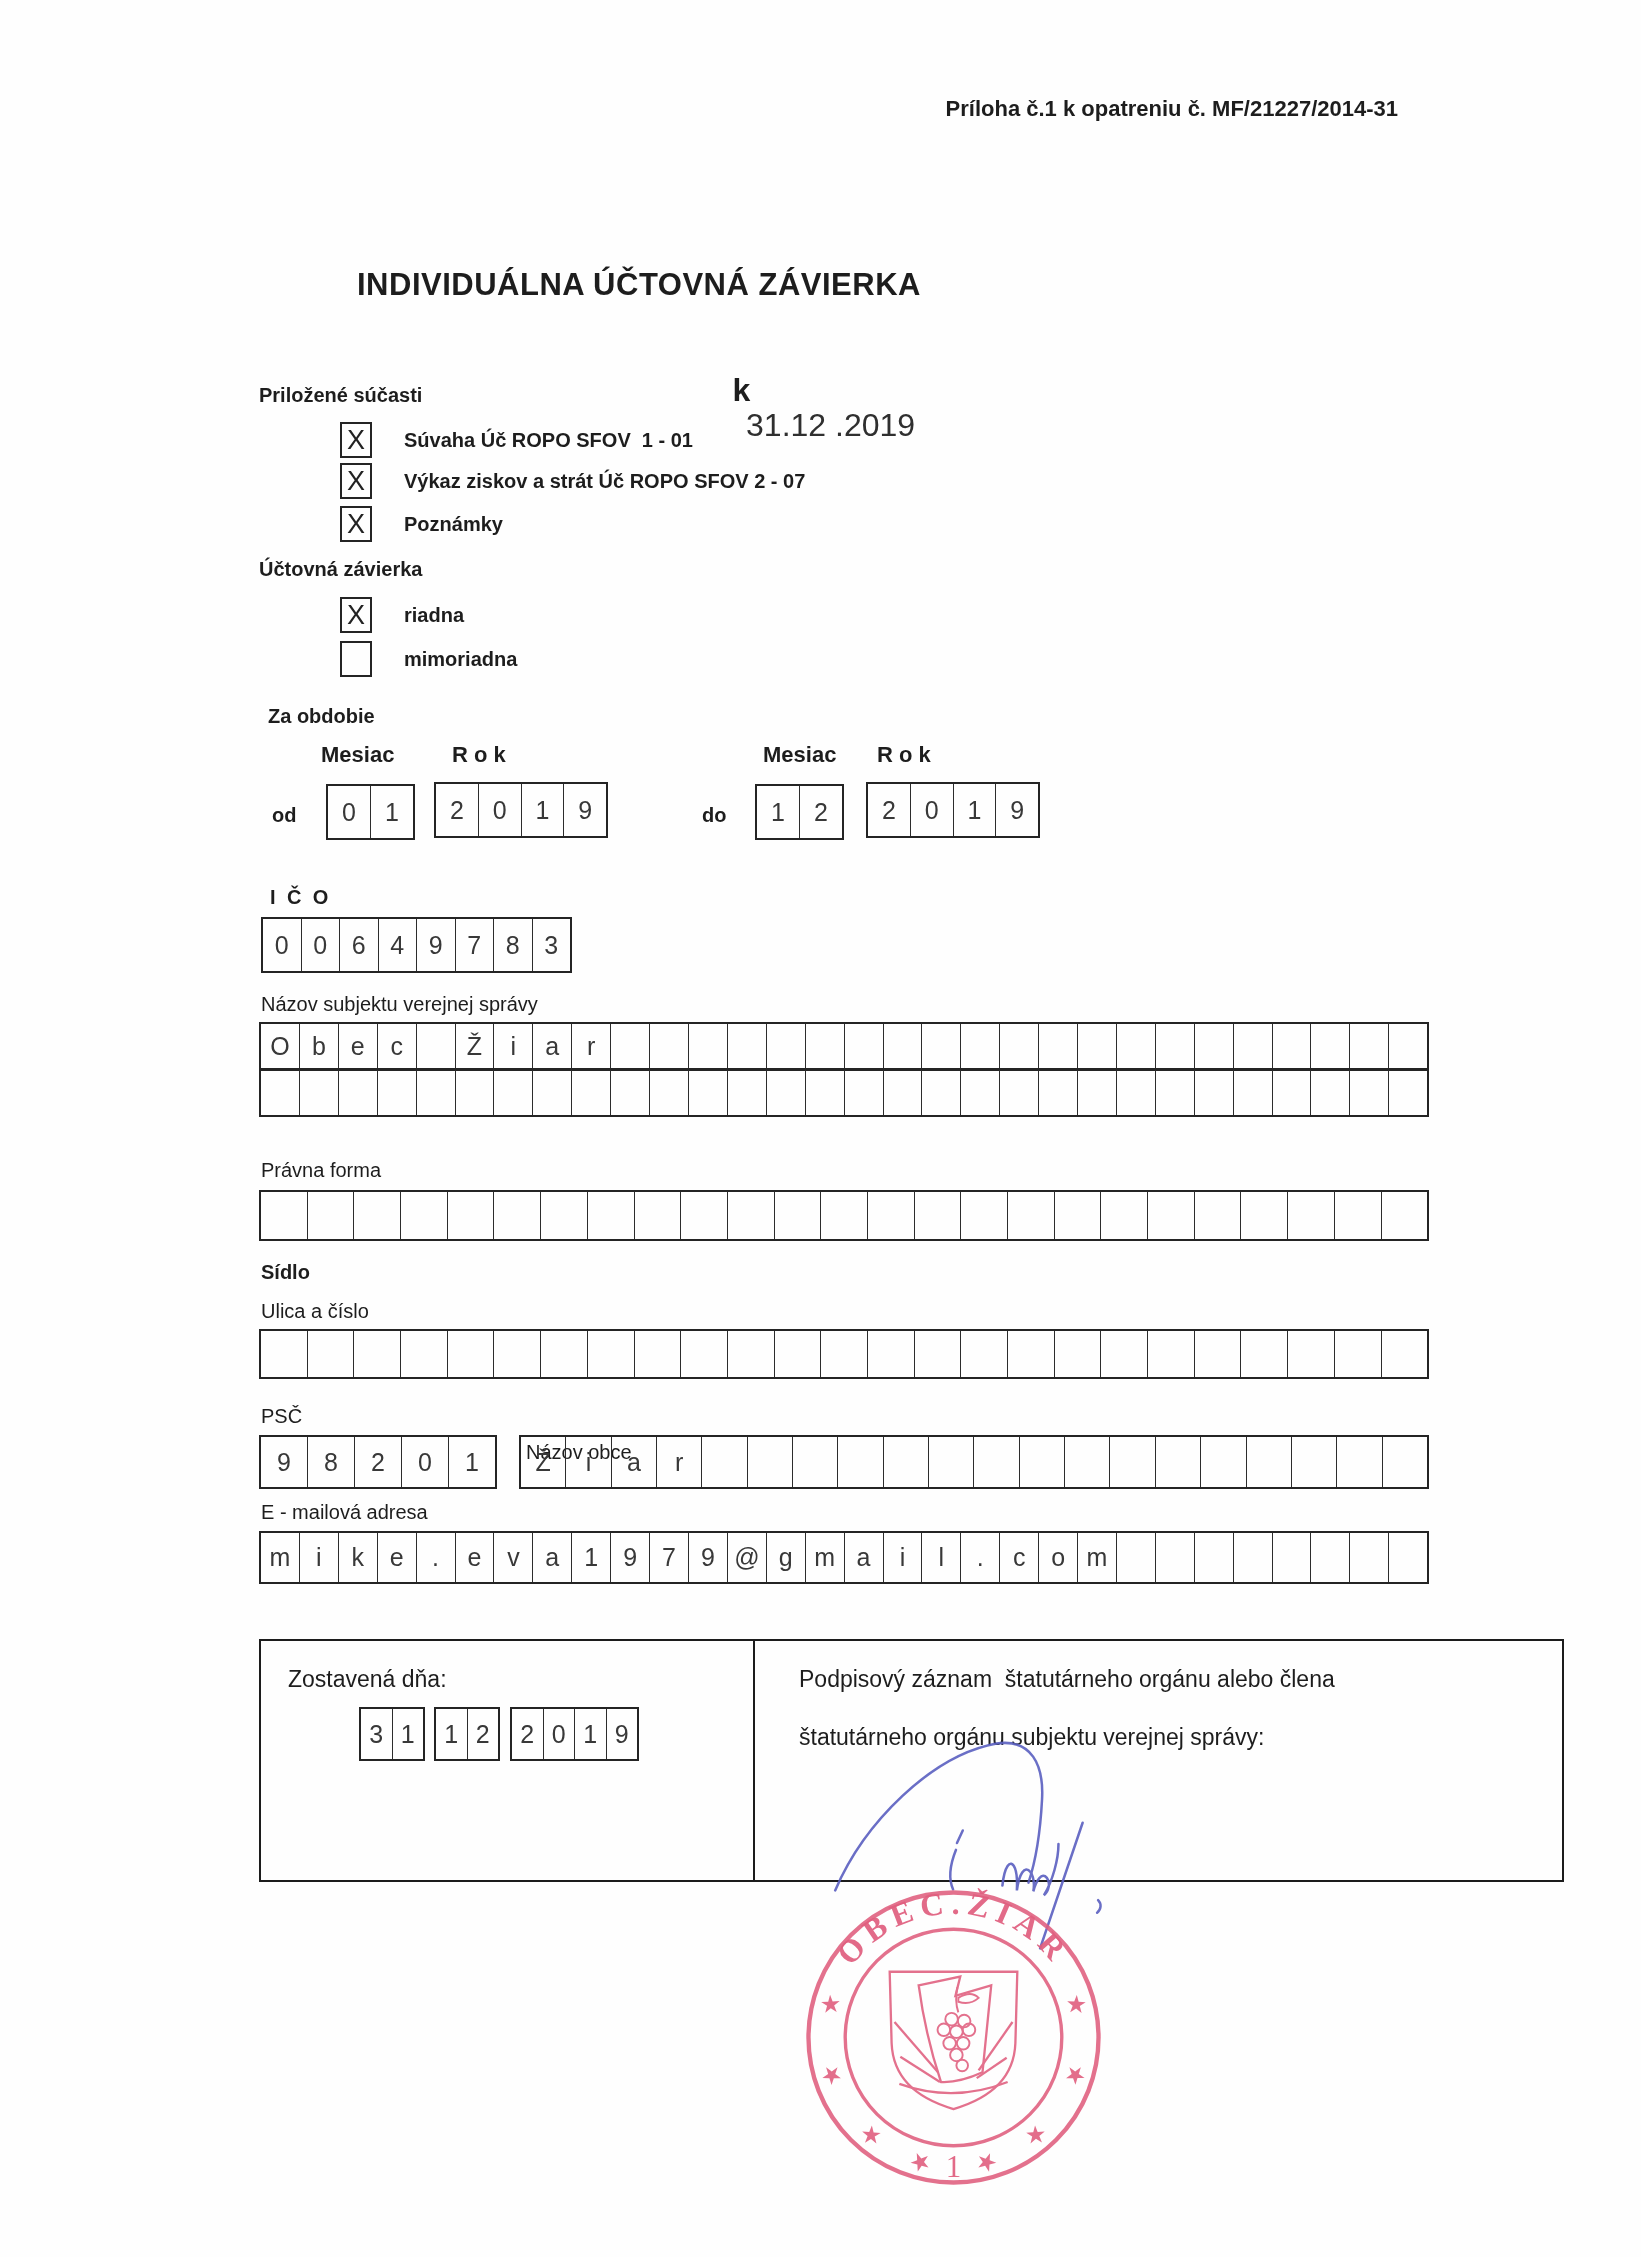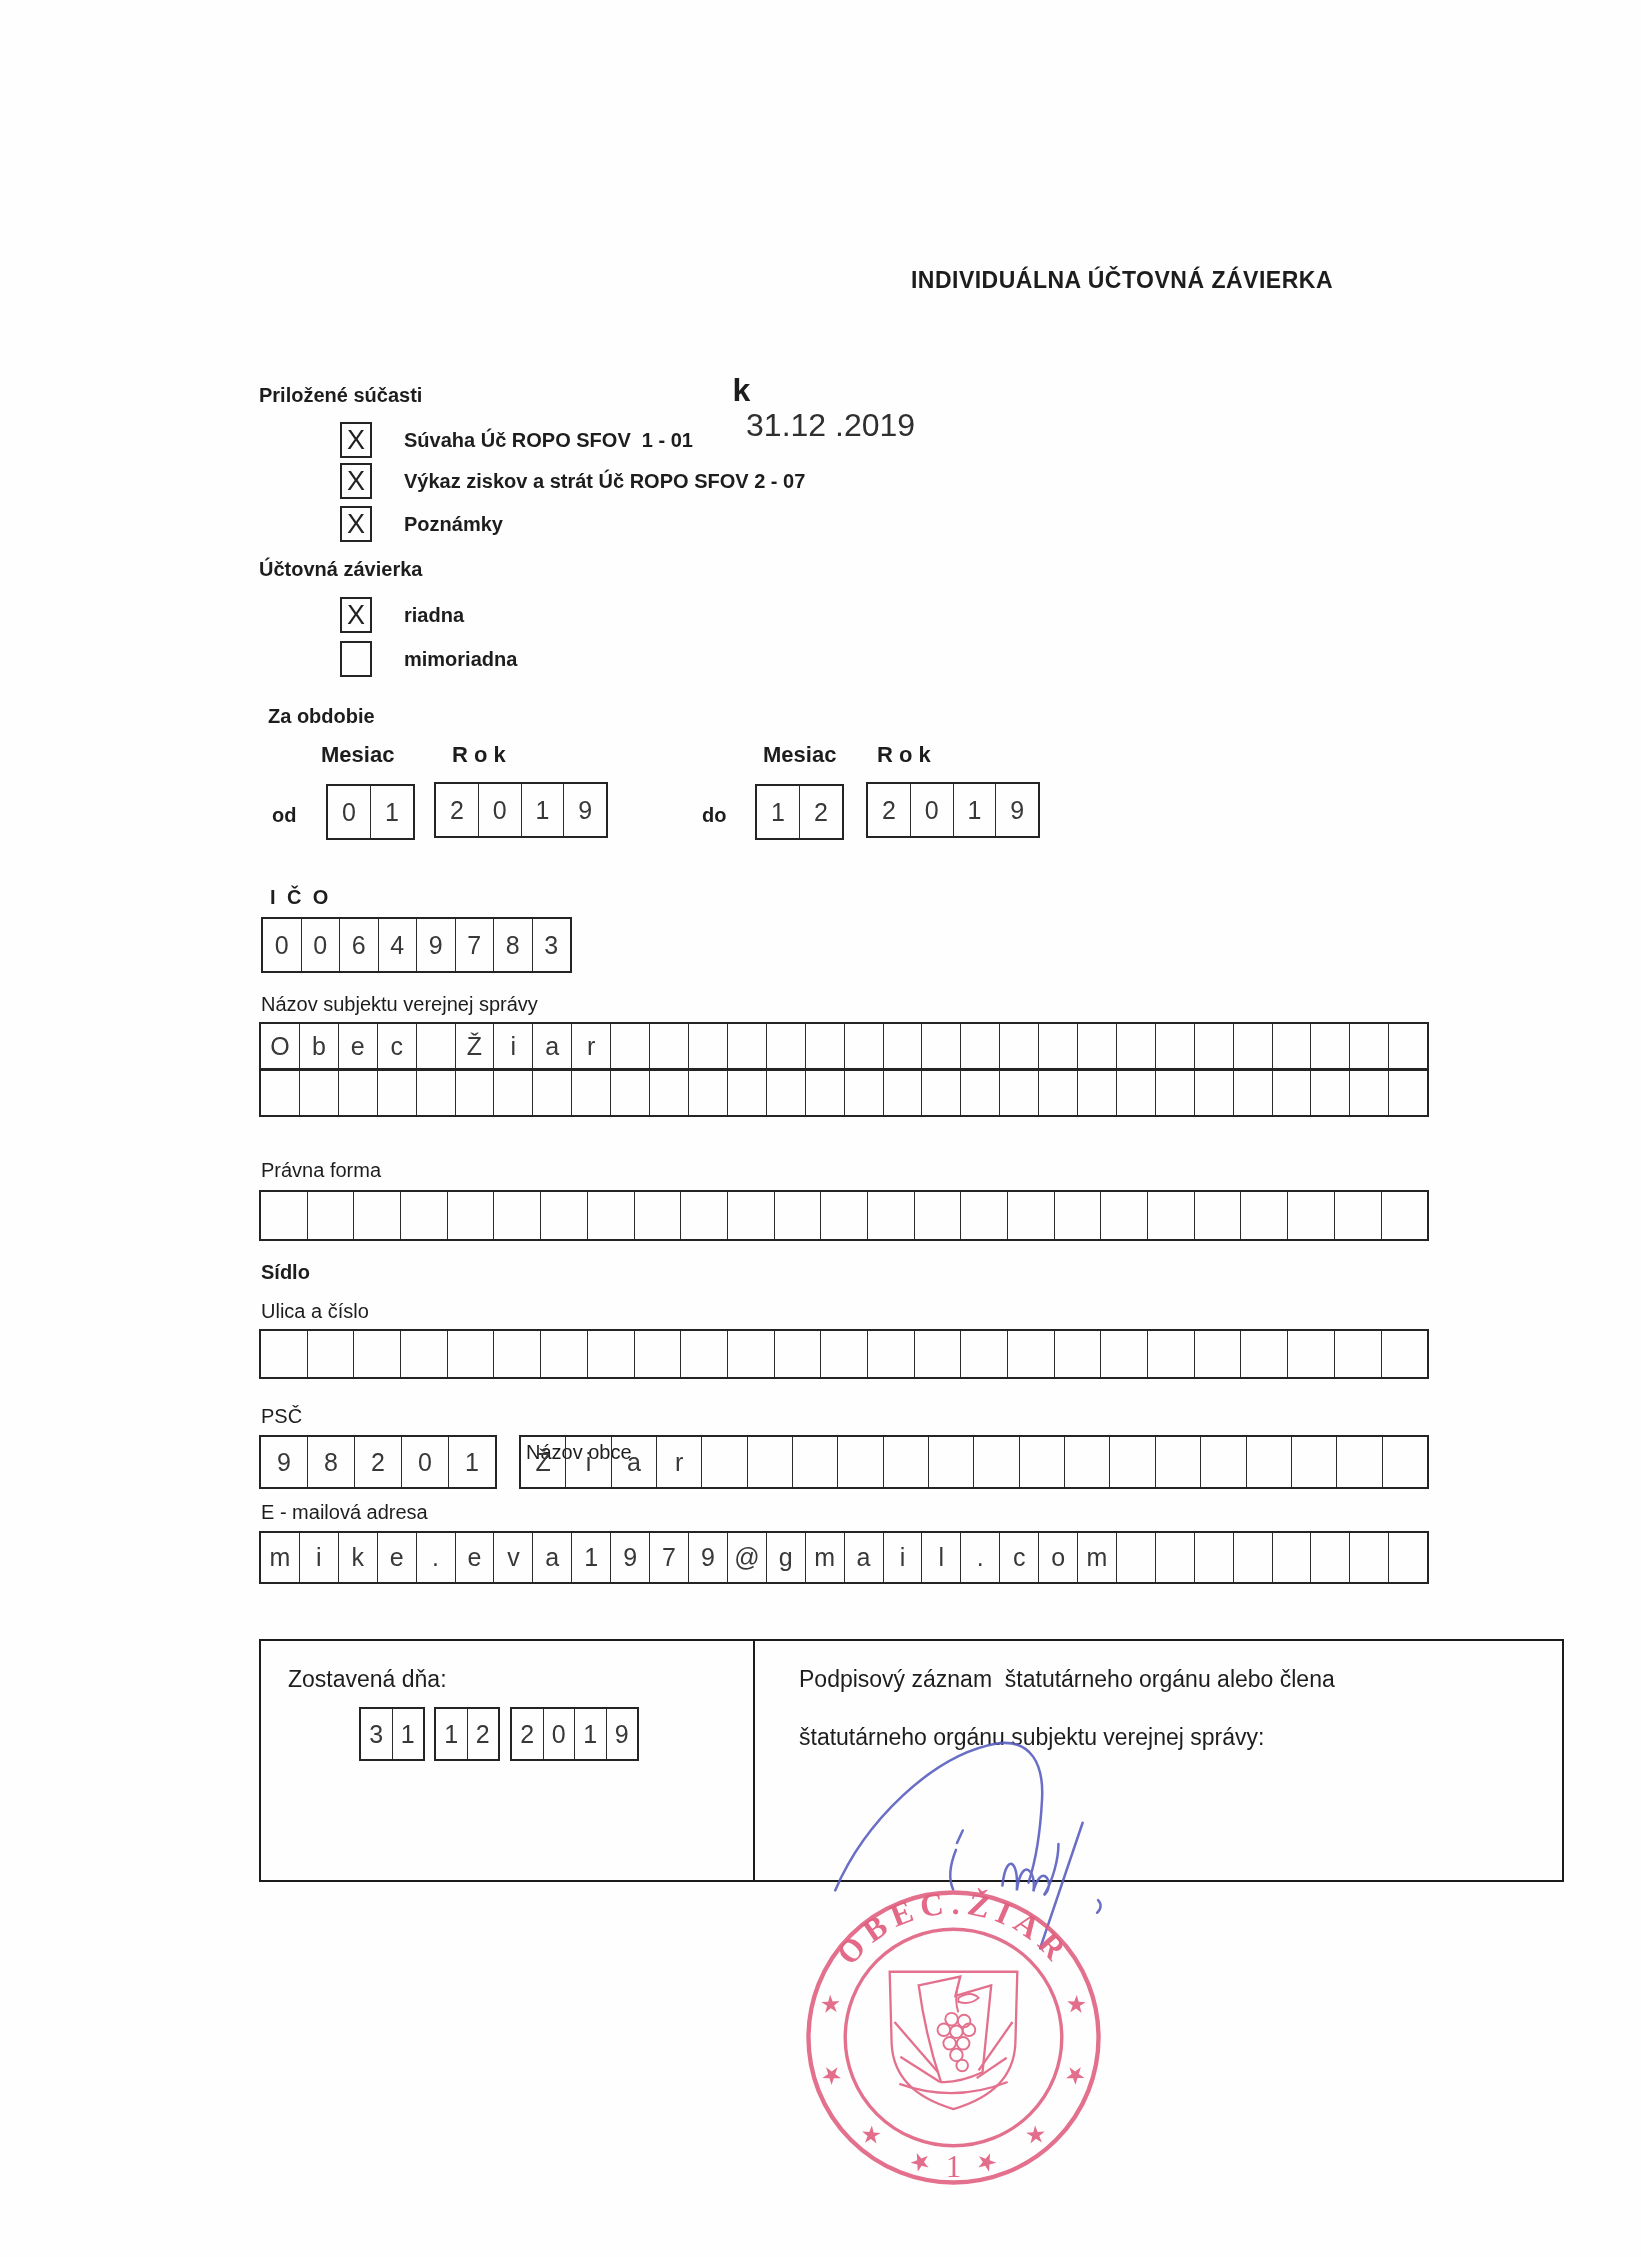--- a/index.html
+++ b/index.html
@@ -41,22 +41,23 @@
     position:absolute;top:0;bottom:0;width:0;border-left:2.9px solid #1c1c1c;
   }
   .footer-text{position:absolute;font-size:23px;white-space:pre;}
   svg{position:absolute;overflow:visible;}
 </style>
 </head>
 <body>
 
 <div class="page">
 
-
-  <div class="lbl b" style="left:367px;top:268px;width:966px;text-align:right;font-size:23px;letter-spacing:0.5px;">INDIVIDUÁLNA ÚČTOVNÁ ZÁVIERKA</div>
+  <div class="lbl b" style="left:676px;top:97px;width:722px;text-align:right;font-size:22px;">Príloha č.1 k opatreniu č. MF/21227/2014-31</div>
+
+  <div class="lbl b" style="left:357px;top:268px;width:966px;text-align:left;font-size:31px;letter-spacing:0.5px;">INDIVIDUÁLNA ÚČTOVNÁ ZÁVIERKA</div>
 
   <div class="lbl" style="left:697px;top:338px;font-size:32px;">
     <span class="b">k</span>
     <span style="margin-left:13.5px;color:#2f2f2f;">31.12 .2019</span>
   </div>
 
   <div class="lbl b" style="left:259px;top:384px;">Priložené súčasti</div>
 
   <div class="check-row" style="left:340px;top:422px;">
     <span class="checkbox">X</span>

